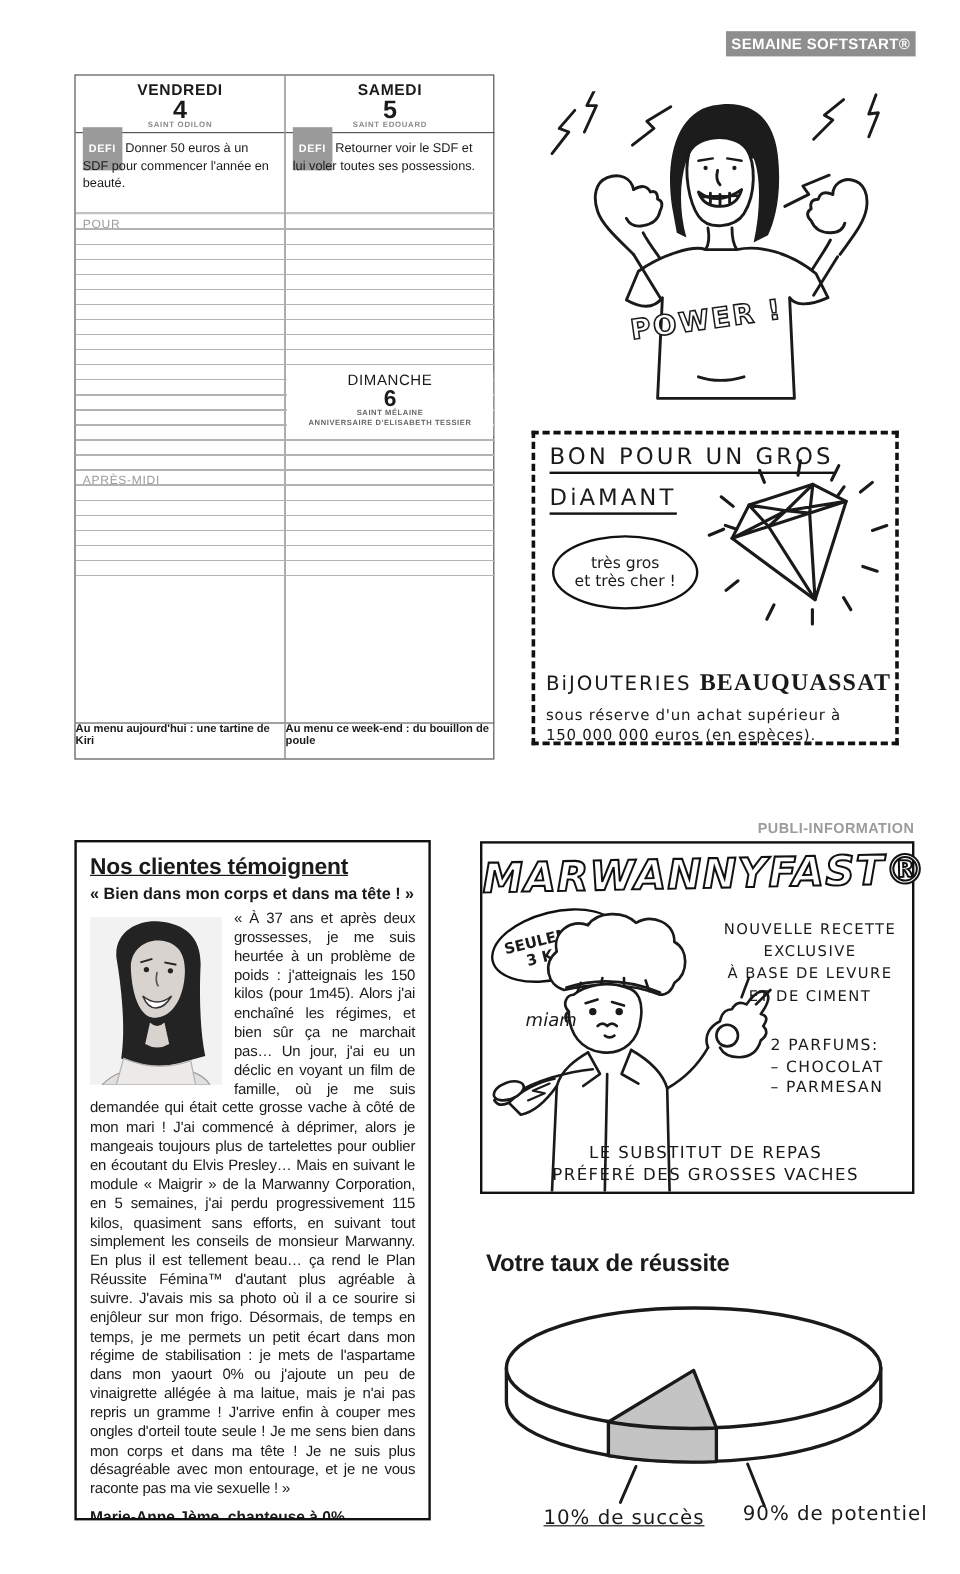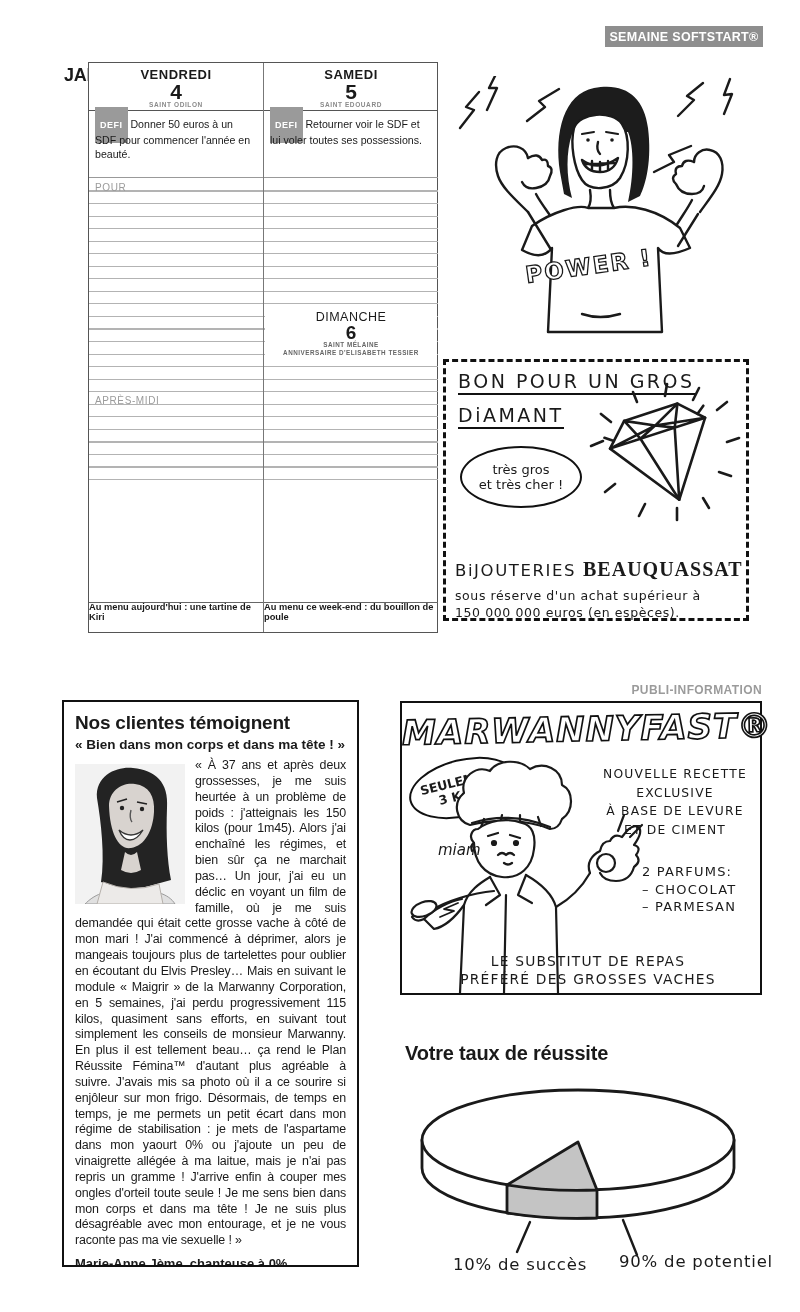--- a/index.html
+++ b/index.html
@@ -6,21 +6,21 @@
   body{
     width:800px;height:1312px;position:relative;background:#fff;
     font-family:"Liberation Sans", sans-serif;color:#1a1a1a;overflow:hidden;
   }
   .abs{position:absolute;}
   
   .page-title{left:64px;top:25px;font-size:18px;font-weight:bold;letter-spacing:-0.2px;margin-top:40px;}
   .softstart-badge{left:605px;top:26px;width:158px;height:21px;background:#8e8e8e;color:#fff;
     font-size:12.5px;font-weight:bold;display:flex;align-items:center;justify-content:center;letter-spacing:.3px;}
   
-  .calendar{left:62px;top:62px;width:350px;height:571px;border:1.5px solid #555;box-sizing:border-box;background:#fff;margin-left:26px;}
+  .calendar{left:62px;top:62px;width:350px;height:571px;border:1.5px solid #555;box-sizing:border-box;background:#fff;}
   .cal-divider{left:174px;top:0;width:1.3px;height:100%;background:#777;}
   .cal-head{top:0;height:48px;border-bottom:1.4px solid #555;box-sizing:border-box;text-align:center;padding-top:5px;}
   .cal-head .dayname{font-size:13px;font-weight:bold;letter-spacing:.5px;line-height:14px;}
   .cal-head .daynum{font-size:21px;font-weight:bold;line-height:19px;}
   .cal-head .saint{font-size:6.5px;color:#8a8a8a;font-weight:bold;letter-spacing:.6px;line-height:8px;}
   .cell-l{left:0;width:174px;} .cell-r{left:175px;width:174px;}
   .cal-defi{top:49.4px;height:66px;padding:5px 6px;box-sizing:border-box;font-size:10.6px;line-height:14.5px;border-bottom:1px solid #999;}
   .defi-badge{background:#9a9a9a;color:#fff;font-weight:bold;font-size:9px;padding:13px 5px;letter-spacing:.5px;}
   .lines{top:115.5px;height:303px;
     background:repeating-linear-gradient(to bottom, transparent 0 11.4px, #b3b3b3 11.4px 12.55px);}
@@ -37,21 +37,21 @@
   .coupon{left:443px;top:359px;width:306px;height:262px;border:3px dashed #111;box-sizing:border-box;background:#fff;}
   .coupon-title{left:12px;font-size:19px;letter-spacing:2.5px;border-bottom:2px solid #111;padding-bottom:1px;}
   .bubble{border:2.5px solid #111;border-radius:50%;display:flex;flex-direction:column;align-items:center;justify-content:center;
     font-size:13px;line-height:15px;text-align:center;background:#fff;}
   .coupon-valid{left:9px;font-size:16.5px;letter-spacing:1.6px;white-space:nowrap;}
   .brand-serif{font-family:"Liberation Serif", serif;font-weight:900;font-size:20px;letter-spacing:1px;}
   .coupon-cond{left:9px;font-size:12.5px;letter-spacing:.6px;white-space:nowrap;}
   
   .testimonial{left:62px;top:700px;width:297px;height:567px;border:2px solid #111;box-sizing:border-box;
     padding:8px 11px;overflow:hidden;}
-  .testi-title{font-size:19px;font-weight:bold;margin:2px 0 3px 0;letter-spacing:-0.2px;}
+  .testi-title{font-size:19px;font-weight:bold;margin:2px 0 3px 0;letter-spacing:-0.2px;text-decoration:underline;}
   .testi-sub{font-size:13.5px;font-weight:bold;margin:0 0 6px 0;}
   .portrait{float:left;width:110px;height:140px;margin:6px 10px 3px 0;}
   .quote{font-size:12.45px;line-height:15.85px;text-align:justify;margin:0;letter-spacing:-0.15px;}
   .signature{font-size:13px;font-weight:bold;margin-top:7px;}
   
   .publi{left:500px;top:683px;width:262px;text-align:right;color:#9b9b9b;font-weight:bold;font-size:12px;letter-spacing:.4px;}
   .adbox{left:400px;top:701px;width:362px;height:294px;border:2.5px solid #111;box-sizing:border-box;background:#fff;}
   .ad-headline{left:0;top:6px;width:100%;text-align:center;font-family:"DejaVu Sans",sans-serif;
     font-weight:bold;font-style:italic;font-size:34px;letter-spacing:1px;color:#fff;
     -webkit-text-stroke:1.7px #111;transform:rotate(-1.2deg);}
@@ -288,14 +288,14 @@
     <path d="M17,62 a156,50 0 0 1 312,0 a156,50 0 0 1 -312,0 Z" fill="#fff"></path>
 
     <path d="M102,107 L102,135 A156,50 0 0 0 192,140 L192,112" fill="#c4c4c4"></path>
 
     <path d="M173,64 L102,107 A156,50 0 0 0 192,112 Z" fill="#c4c4c4"></path>
 
     <path d="M125,144 L112,174" stroke-width="2.4"></path>
     <path d="M218,142 L232,177" stroke-width="2.4"></path>
   </g>
 </svg>
-<div class="abs pie-label hand" style="left:450px;top:1255px;width:140px;">10% de succès</div>
+<div class="abs pie-label hand" style="left:450px;top:1255px;width:140px;text-decoration:underline;">10% de succès</div>
 <div class="abs pie-label hand" style="left:616px;top:1252px;width:160px;">90% de potentiel</div>
 
 </body></html>

